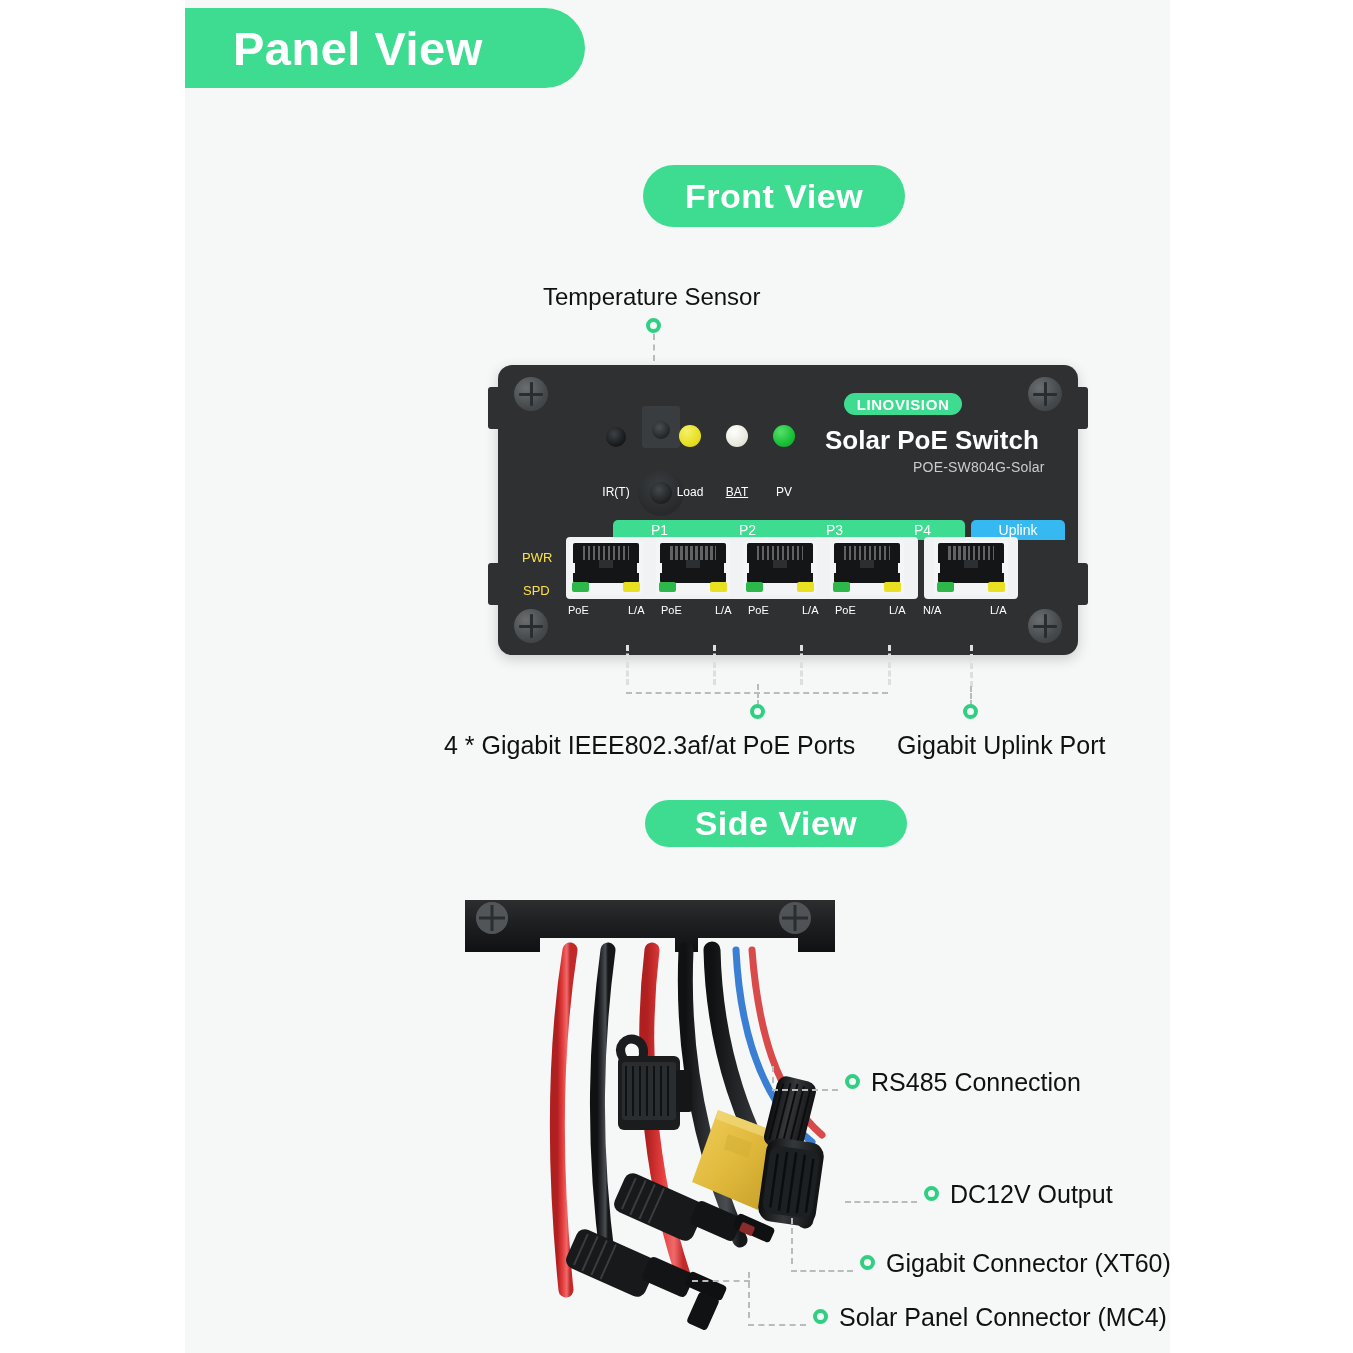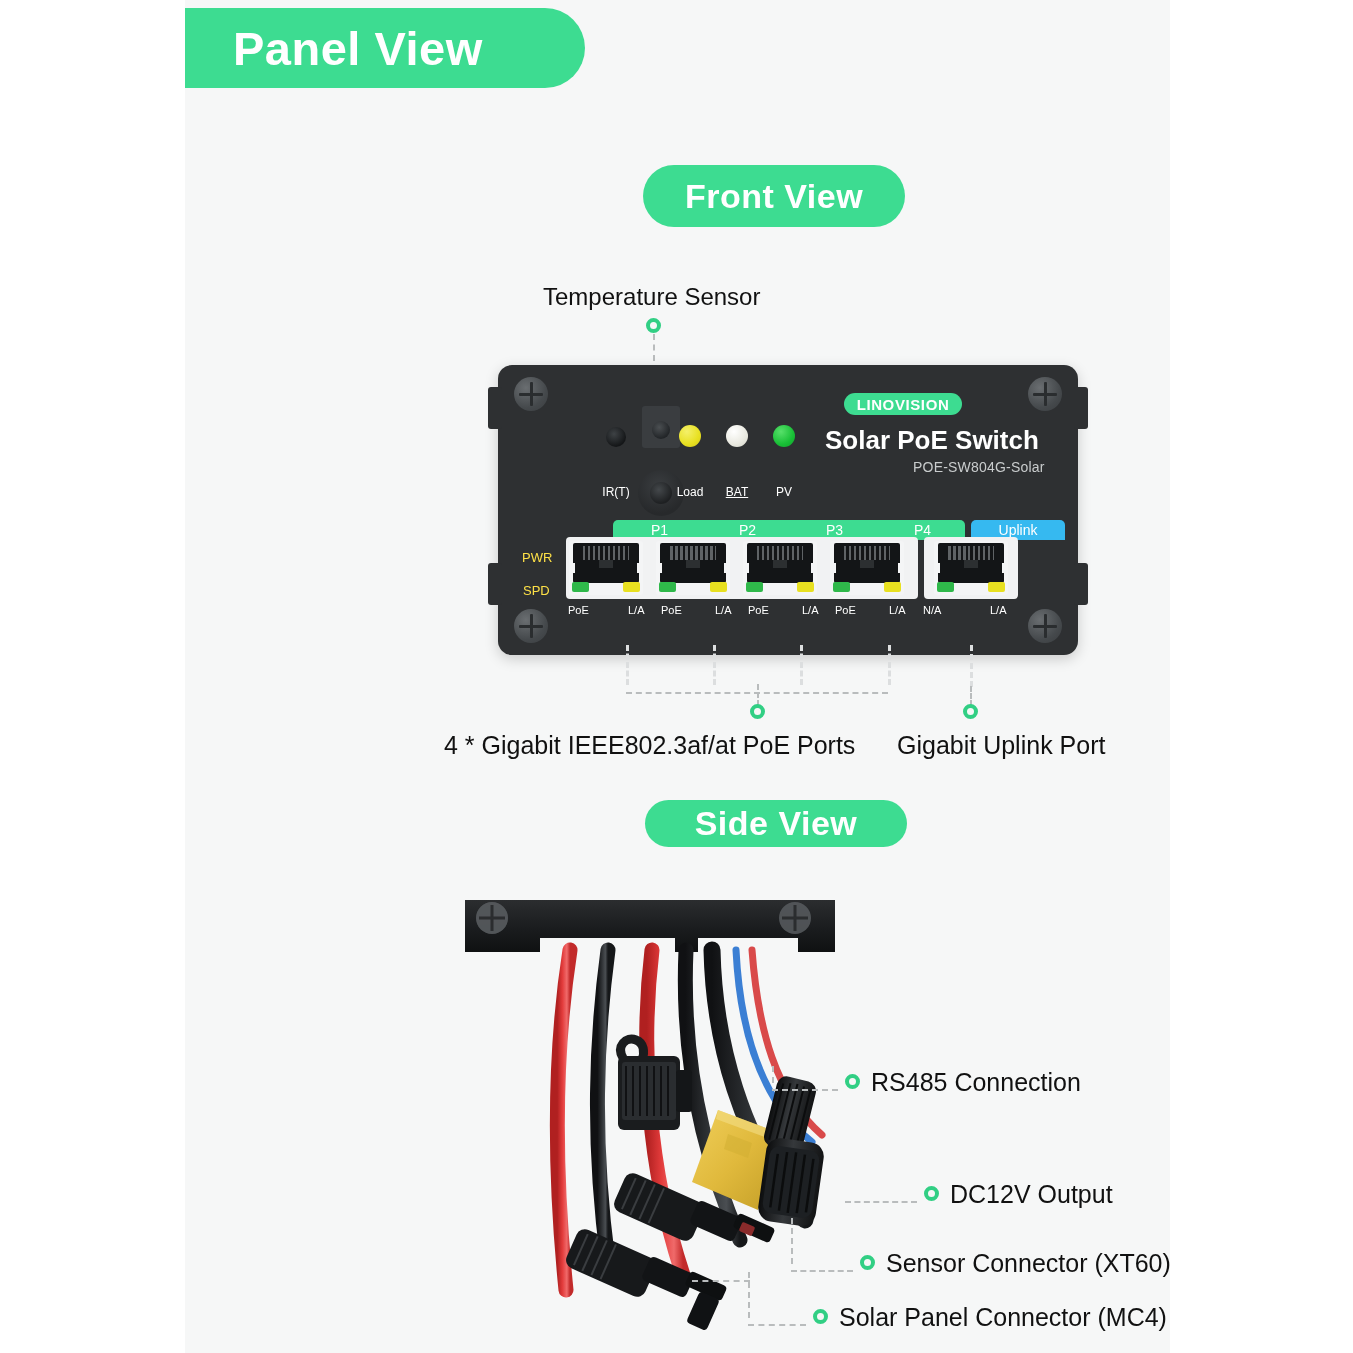--- a/index.html
+++ b/index.html
@@ -412,19 +412,19 @@
 <div class="callout-dot" style="left:845px;top:1074px;"></div>
 <div class="callout-label" style="left:871px;top:1068px;font-size:25px;">RS485 Connection</div>
 
 <hr class="dashline" style="left:845px;top:1193px;width:72px;">
 <div class="callout-dot" style="left:924px;top:1186px;"></div>
 <div class="callout-label" style="left:950px;top:1180px;font-size:25px;">DC12V Output</div>
 
 <hr class="dashline" style="left:791px;top:1262px;width:62px;">
 <div class="dashline-v" style="left:791px;top:1218px;height:46px;"></div>
 <div class="callout-dot" style="left:860px;top:1255px;"></div>
-<div class="callout-label" style="left:886px;top:1249px;font-size:25px;">Sensor Connector (XT60)</div>
+<div class="callout-label" style="left:886px;top:1249px;font-size:25px;">Gigabit Connector (XT60)</div>
 
 <hr class="dashline" style="left:748px;top:1316px;width:58px;">
 <div class="dashline-v" style="left:748px;top:1272px;height:46px;"></div>
 <hr class="dashline" style="left:692px;top:1272px;width:58px;">
 <div class="callout-dot" style="left:813px;top:1309px;"></div>
 <div class="callout-label" style="left:839px;top:1303px;font-size:25px;">Solar Panel Connector (MC4)</div>
 
 </body></html>

